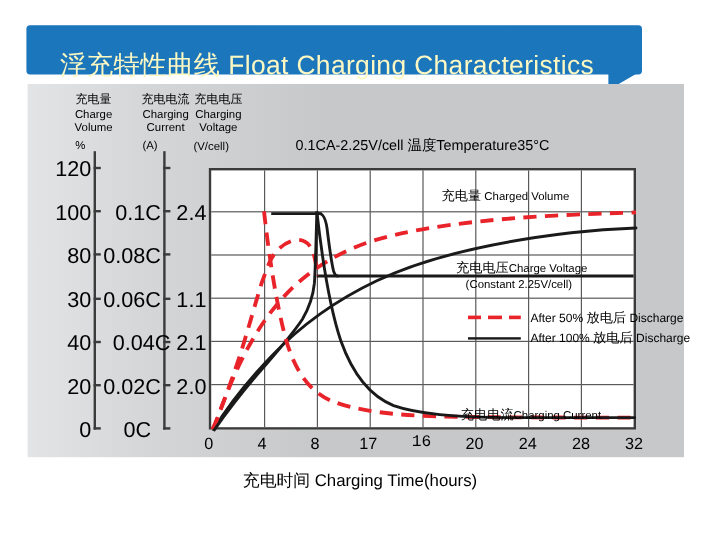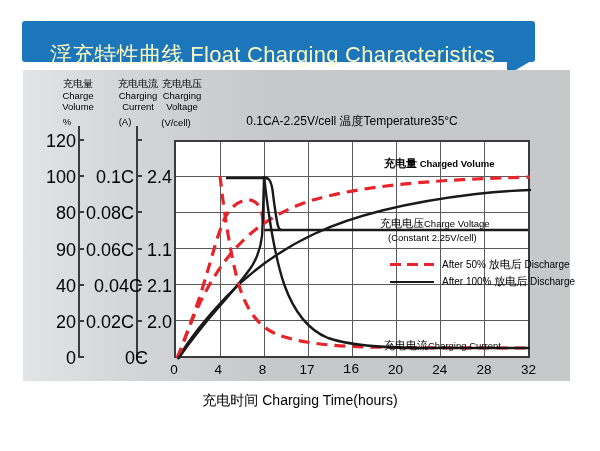--- a/index.html
+++ b/index.html
@@ -102,42 +102,42 @@
 <div class="axis-line" style="left:136px;top:126px;height:232px;"></div>
 
 <div id="yticks-volume">
     <div class="axis-tick" style="left: 78px; top: 139px;"></div>
     <div class="tick-label" style="left: 16px; width: 60px; top: 131px;">120</div>
     <div class="axis-tick" style="left: 78px; top: 175.2px;"></div>
     <div class="tick-label" style="left: 16px; width: 60px; top: 167.2px;">100</div>
     <div class="axis-tick" style="left: 78px; top: 211.4px;"></div>
     <div class="tick-label" style="left: 16px; width: 60px; top: 203.4px;">80</div>
     <div class="axis-tick" style="left: 78px; top: 247.6px;"></div>
-    <div class="tick-label" style="left: 16px; width: 60px; top: 239.6px;">90</div>
+    <div class="tick-label" style="left: 16px; width: 60px; top: 239.6px;">30</div>
     <div class="axis-tick" style="left: 78px; top: 283.8px;"></div>
     <div class="tick-label" style="left: 16px; width: 60px; top: 275.8px;">40</div>
     <div class="axis-tick" style="left: 78px; top: 320px;"></div>
     <div class="tick-label" style="left: 16px; width: 60px; top: 312px;">20</div>
     <div class="axis-tick" style="left: 78px; top: 356.2px;"></div>
     <div class="tick-label" style="left: 16px; width: 60px; top: 348.2px;">0</div>
   </div>
 <div id="yticks-current">
     <div class="axis-tick" style="left: 136px; top: 139px;"></div>
     <div class="axis-tick" style="left: 136px; top: 175.2px;"></div>
     <div class="tick-label" style="left: 74px; width: 60px; top: 167.2px;">0.1C</div>
     <div class="axis-tick" style="left: 136px; top: 211.4px;"></div>
     <div class="tick-label" style="left: 74px; width: 60px; top: 203.4px;">0.08C</div>
     <div class="axis-tick" style="left: 136px; top: 247.6px;"></div>
     <div class="tick-label" style="left: 74px; width: 60px; top: 239.6px;">0.06C</div>
     <div class="axis-tick" style="left: 136px; top: 283.8px;"></div>
     <div class="tick-label" style="left: 70px; width: 60px; top: 275.8px; padding-left: 12px;">0.04C</div>
     <div class="axis-tick" style="left: 136px; top: 320px;"></div>
     <div class="tick-label" style="left: 74px; width: 60px; top: 312px;">0.02C</div>
     <div class="axis-tick" style="left: 136px; top: 356.2px;"></div>
-    <div class="tick-label" style="left: 88px; width: 60px; top: 348.2px; text-align: right;">0C</div>
+    <div class="tick-label" style="left: 66px; width: 60px; top: 348.2px; text-align: right;">0C</div>
   </div>
 <div id="yticks-voltage">
     <div class="tick-label" style="left: 112px; width: 60px; top: 167.2px;">2.4</div>
     <div class="tick-label" style="left: 112px; width: 60px; top: 203.4px; padding-left: 44px;">2.3</div>
     <div class="tick-label" style="left: 112px; width: 60px; top: 239.6px;">1.1</div>
     <div class="tick-label" style="left: 112px; width: 60px; top: 275.8px;">2.1</div>
     <div class="tick-label" style="left: 112px; width: 60px; top: 312px;">2.0</div>
   </div>
 
 <div id="plot-frame">
@@ -165,21 +165,21 @@
     <path d="M 1 216 C 8 200 16 178 24 154 C 31 132 37 110 42 94 C 44.5 87 46.5 82 48 78 C 52 68 60 60 70 58 C 78 57 84 62 86 72 C 88 80 88 86 88 88" fill="none" stroke="#e8232a" stroke-width="3.2" stroke-dasharray="11 7"></path>
 
     <path d="M 2 217 C 14 200 28 182 42 166 C 56 150 68 136 76 124 C 82 114 85 104 86 94 C 86.6 86 87 72 87.4 58 L 88 36 L 92 36" fill="none" stroke="#1a1a1a" stroke-width="2.4"></path>
     <path d="M 50 36 L 90 36 C 94 36 96 42 97 52 C 98.5 64 100 76 102 84 C 103.5 88 104 88 106 88" fill="none" stroke="#1a1a1a" stroke-width="2.4"></path>
 
     <path d="M 44 34 C 48 70 54 110 62 140 C 70 168 82 184 100 192 C 120 200 150 204 190 205 C 240 206 300 206 354 206" fill="none" stroke="#e8232a" stroke-width="3.2" stroke-dasharray="11 7"></path>
 
     <path d="M 88 34 C 92 70 98 112 108 142 C 118 170 132 188 152 196 C 172 203 210 206 250 206 C 300 206 330 206 354 206" fill="none" stroke="#1a1a1a" stroke-width="2.4"></path>
   </svg>
 
-  <div class="ann" style="left:208px;top:14px;font-weight:bold;">
+  <div class="ann" style="left:192px;top:14px;">
     <span class="cn">充电量</span>
     <span>Charged Volume</span>
   </div>
   <div class="ann" style="left:204px;top:74px;">
     <span class="cn">充电电压</span><span>Charge Voltage</span>
   </div>
   <div class="ann" style="left:212px;top:90px;">(Constant 2.25V/cell)</div>
   <div class="ann" style="left:208px;top:196px;">
     <span class="cn">充电电流</span><span>Charging Current</span>
   </div>

